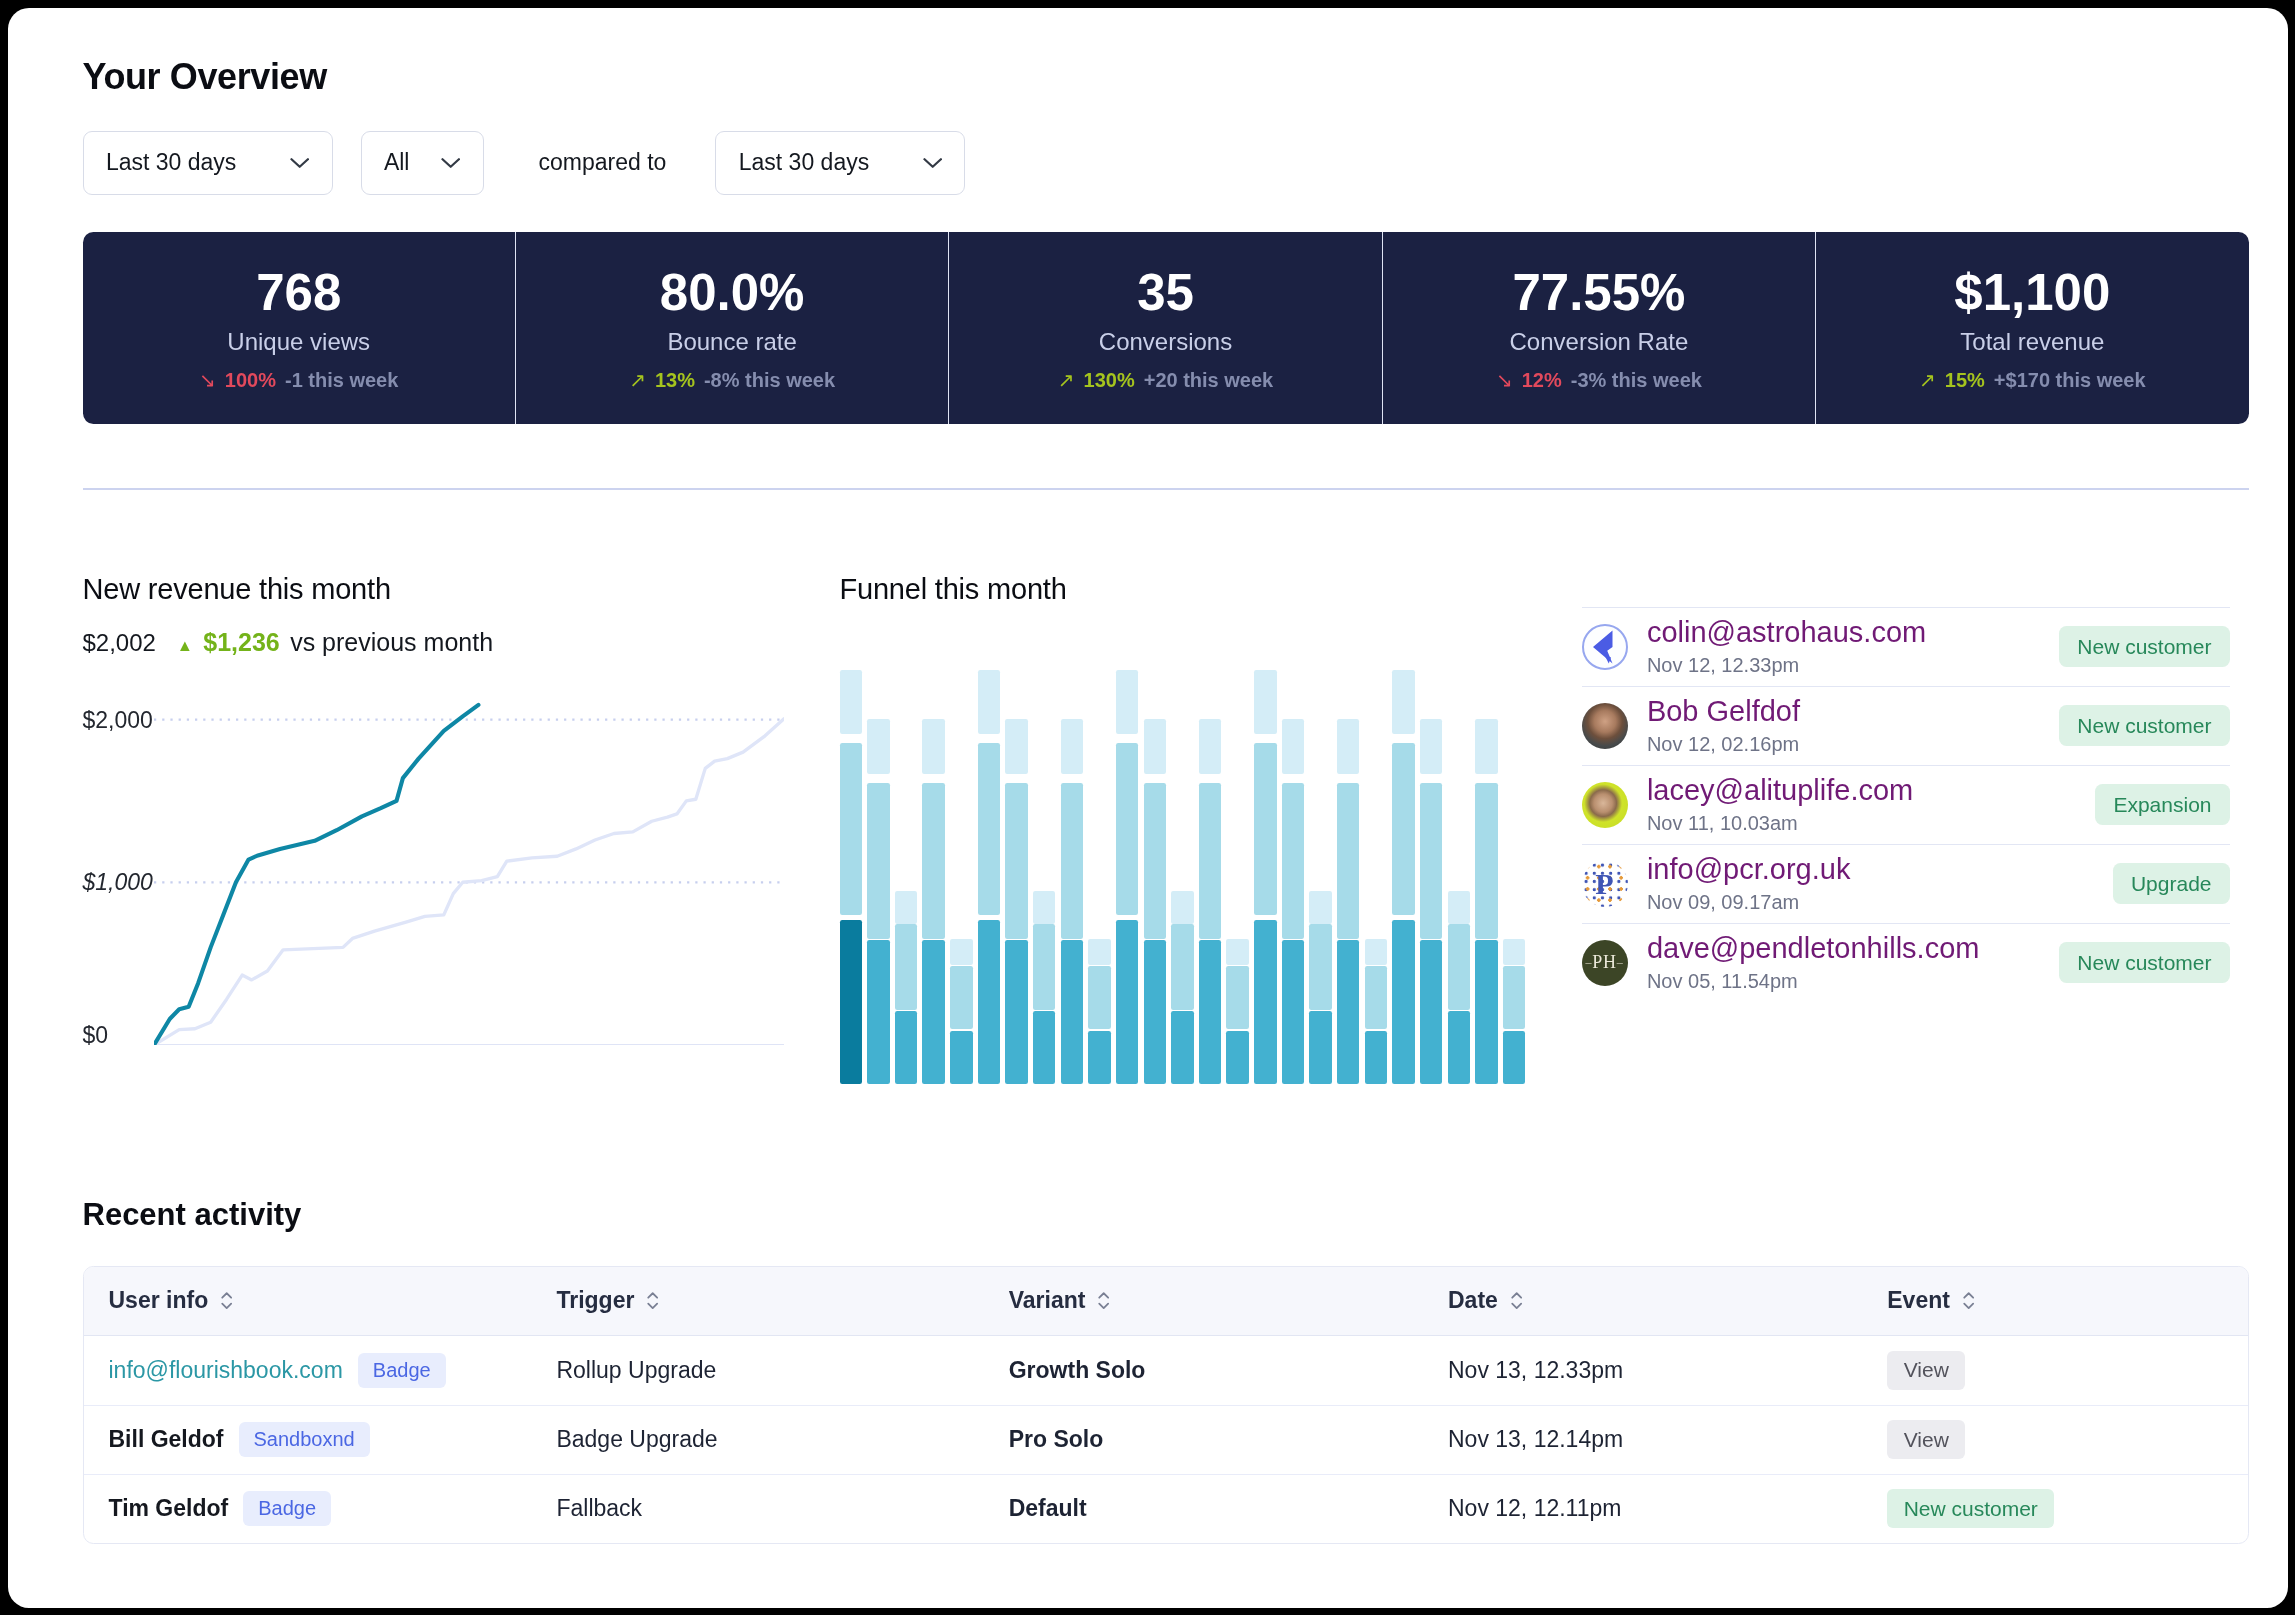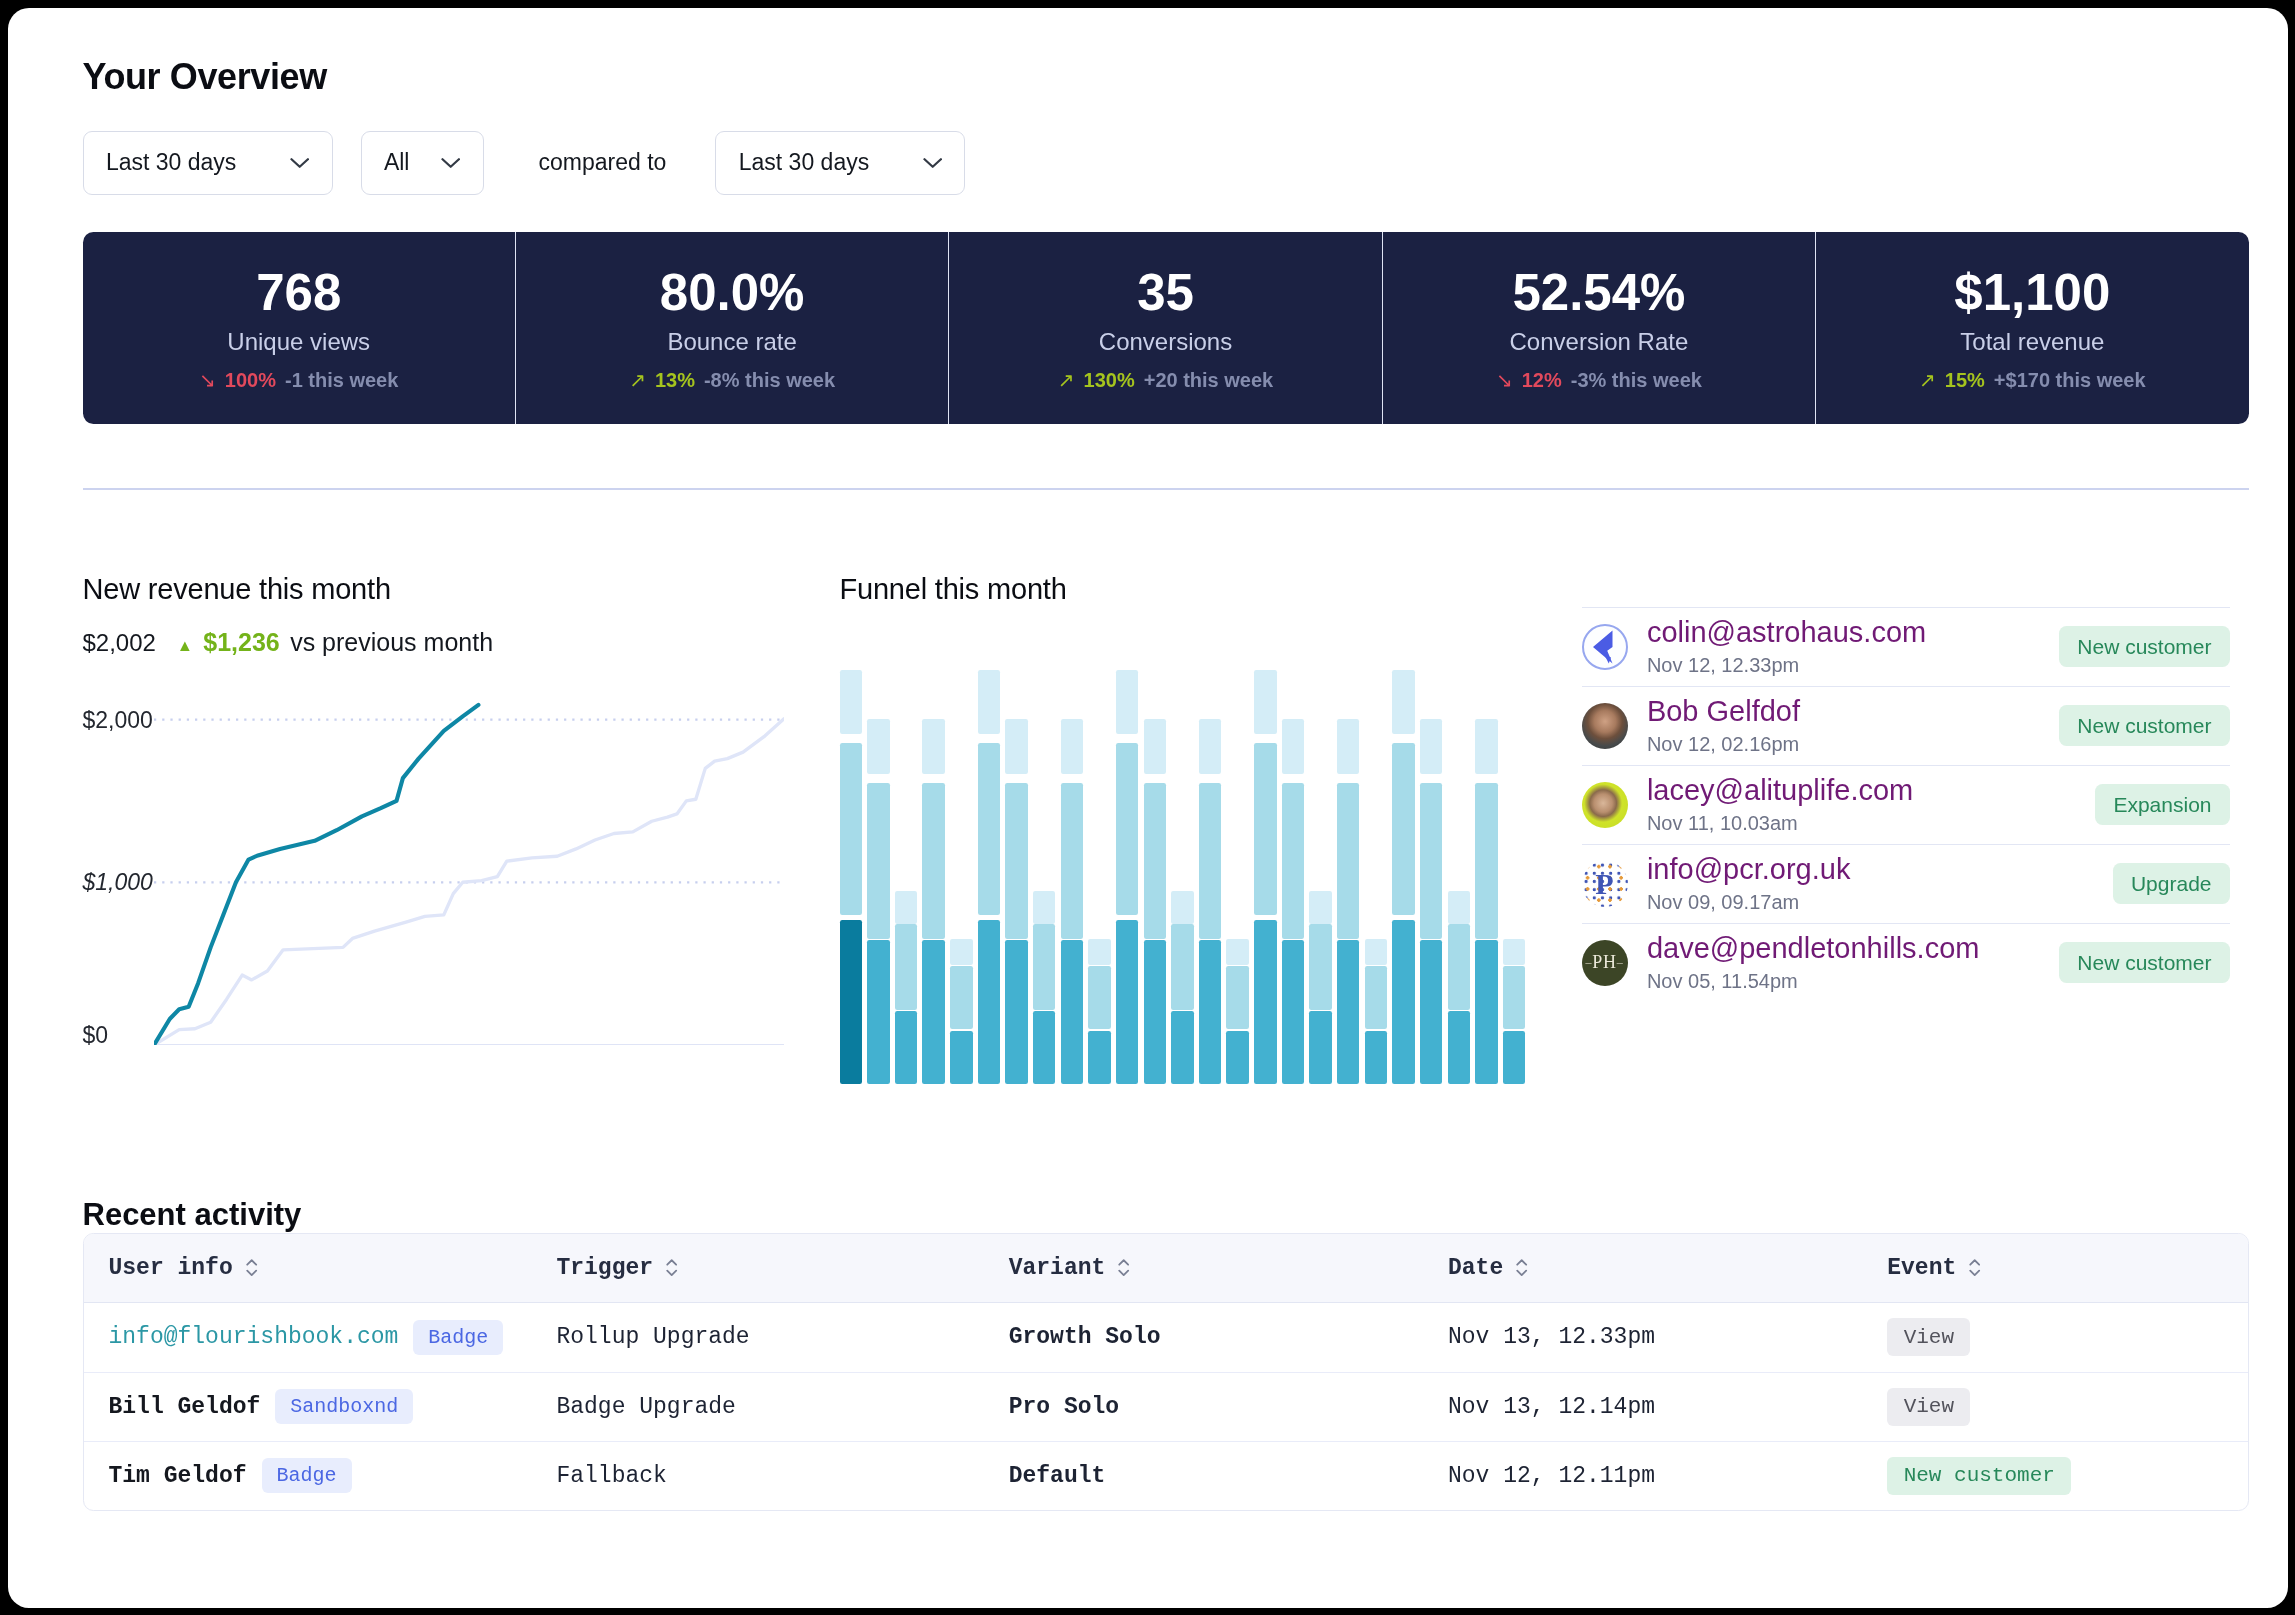--- a/index.html
+++ b/index.html
@@ -88,22 +88,22 @@
   .av-ph .av-letter::before, .av-ph .av-letter::after { content:"\2012"; font-size:12px;
             position:relative; top:-2.2px; color:#cfccba; }
   .conv-info { display:flex; flex-direction:column; gap:5.2px; }
   .conv-name { font-size:29px; color:#701a75; }
   .conv-time { font-size:20px; color:#6e7387; }
   .badge { margin-left:auto; background:#ddf2e6; color:#27885a; font-size:21px;
            padding:8.2px 18px; border-radius:7.5px; white-space:nowrap; }
 
   
   .activity-title { margin-top:112px; font-size:31px; font-weight:800; color:#0b0d13; }
-  .table { border:1.5px solid #e5e8f4; border-radius:10.4px;
-           overflow:hidden;font-family:Liberation Mono, monospace; }
+  .table { margin-top:33px; border:1.5px solid #e5e8f4; border-radius:10.4px;
+           overflow:hidden; }
   .tgrid { display:grid; grid-template-columns:20.7% 20.9% 20.3% 20.3% auto;
            align-items:center; }
   .thead { background:#f6f7fc; border-bottom:1.5px solid #e2e6f3; height:69px; }
   .th { display:flex; align-items:center; gap:12px; font-size:23px; font-weight:700;
         color:#262d41; padding-left:25px; cursor:pointer; }
   .th svg { flex:0 0 auto; }
   .trow { height:69px; border-top:1.5px solid #e9ecf9; }
   .trow:first-child { border-top:none; }
   .td { font-size:23px; color:#1d2333; padding-left:25px; display:flex;
         align-items:center; gap:15px; }
@@ -169,21 +169,21 @@
         <div class="stat-cell">
           <div class="stat-value">35</div>
           <div class="stat-label">Conversions</div>
           <div class="stat-delta up">
             <span class="arr">↗</span>
             <span class="pct">130%</span>
             <span class="note">+20 this week</span>
           </div>
         </div>
         <div class="stat-cell">
-          <div class="stat-value">52.54%</div>
+          <div class="stat-value">77.55%</div>
           <div class="stat-label">Conversion Rate</div>
           <div class="stat-delta down">
             <span class="arr">↘</span>
             <span class="pct">12%</span>
             <span class="note">-3% this week</span>
           </div>
         </div>
         <div class="stat-cell">
           <div class="stat-value">$1,100</div>
           <div class="stat-label">Total revenue</div>

